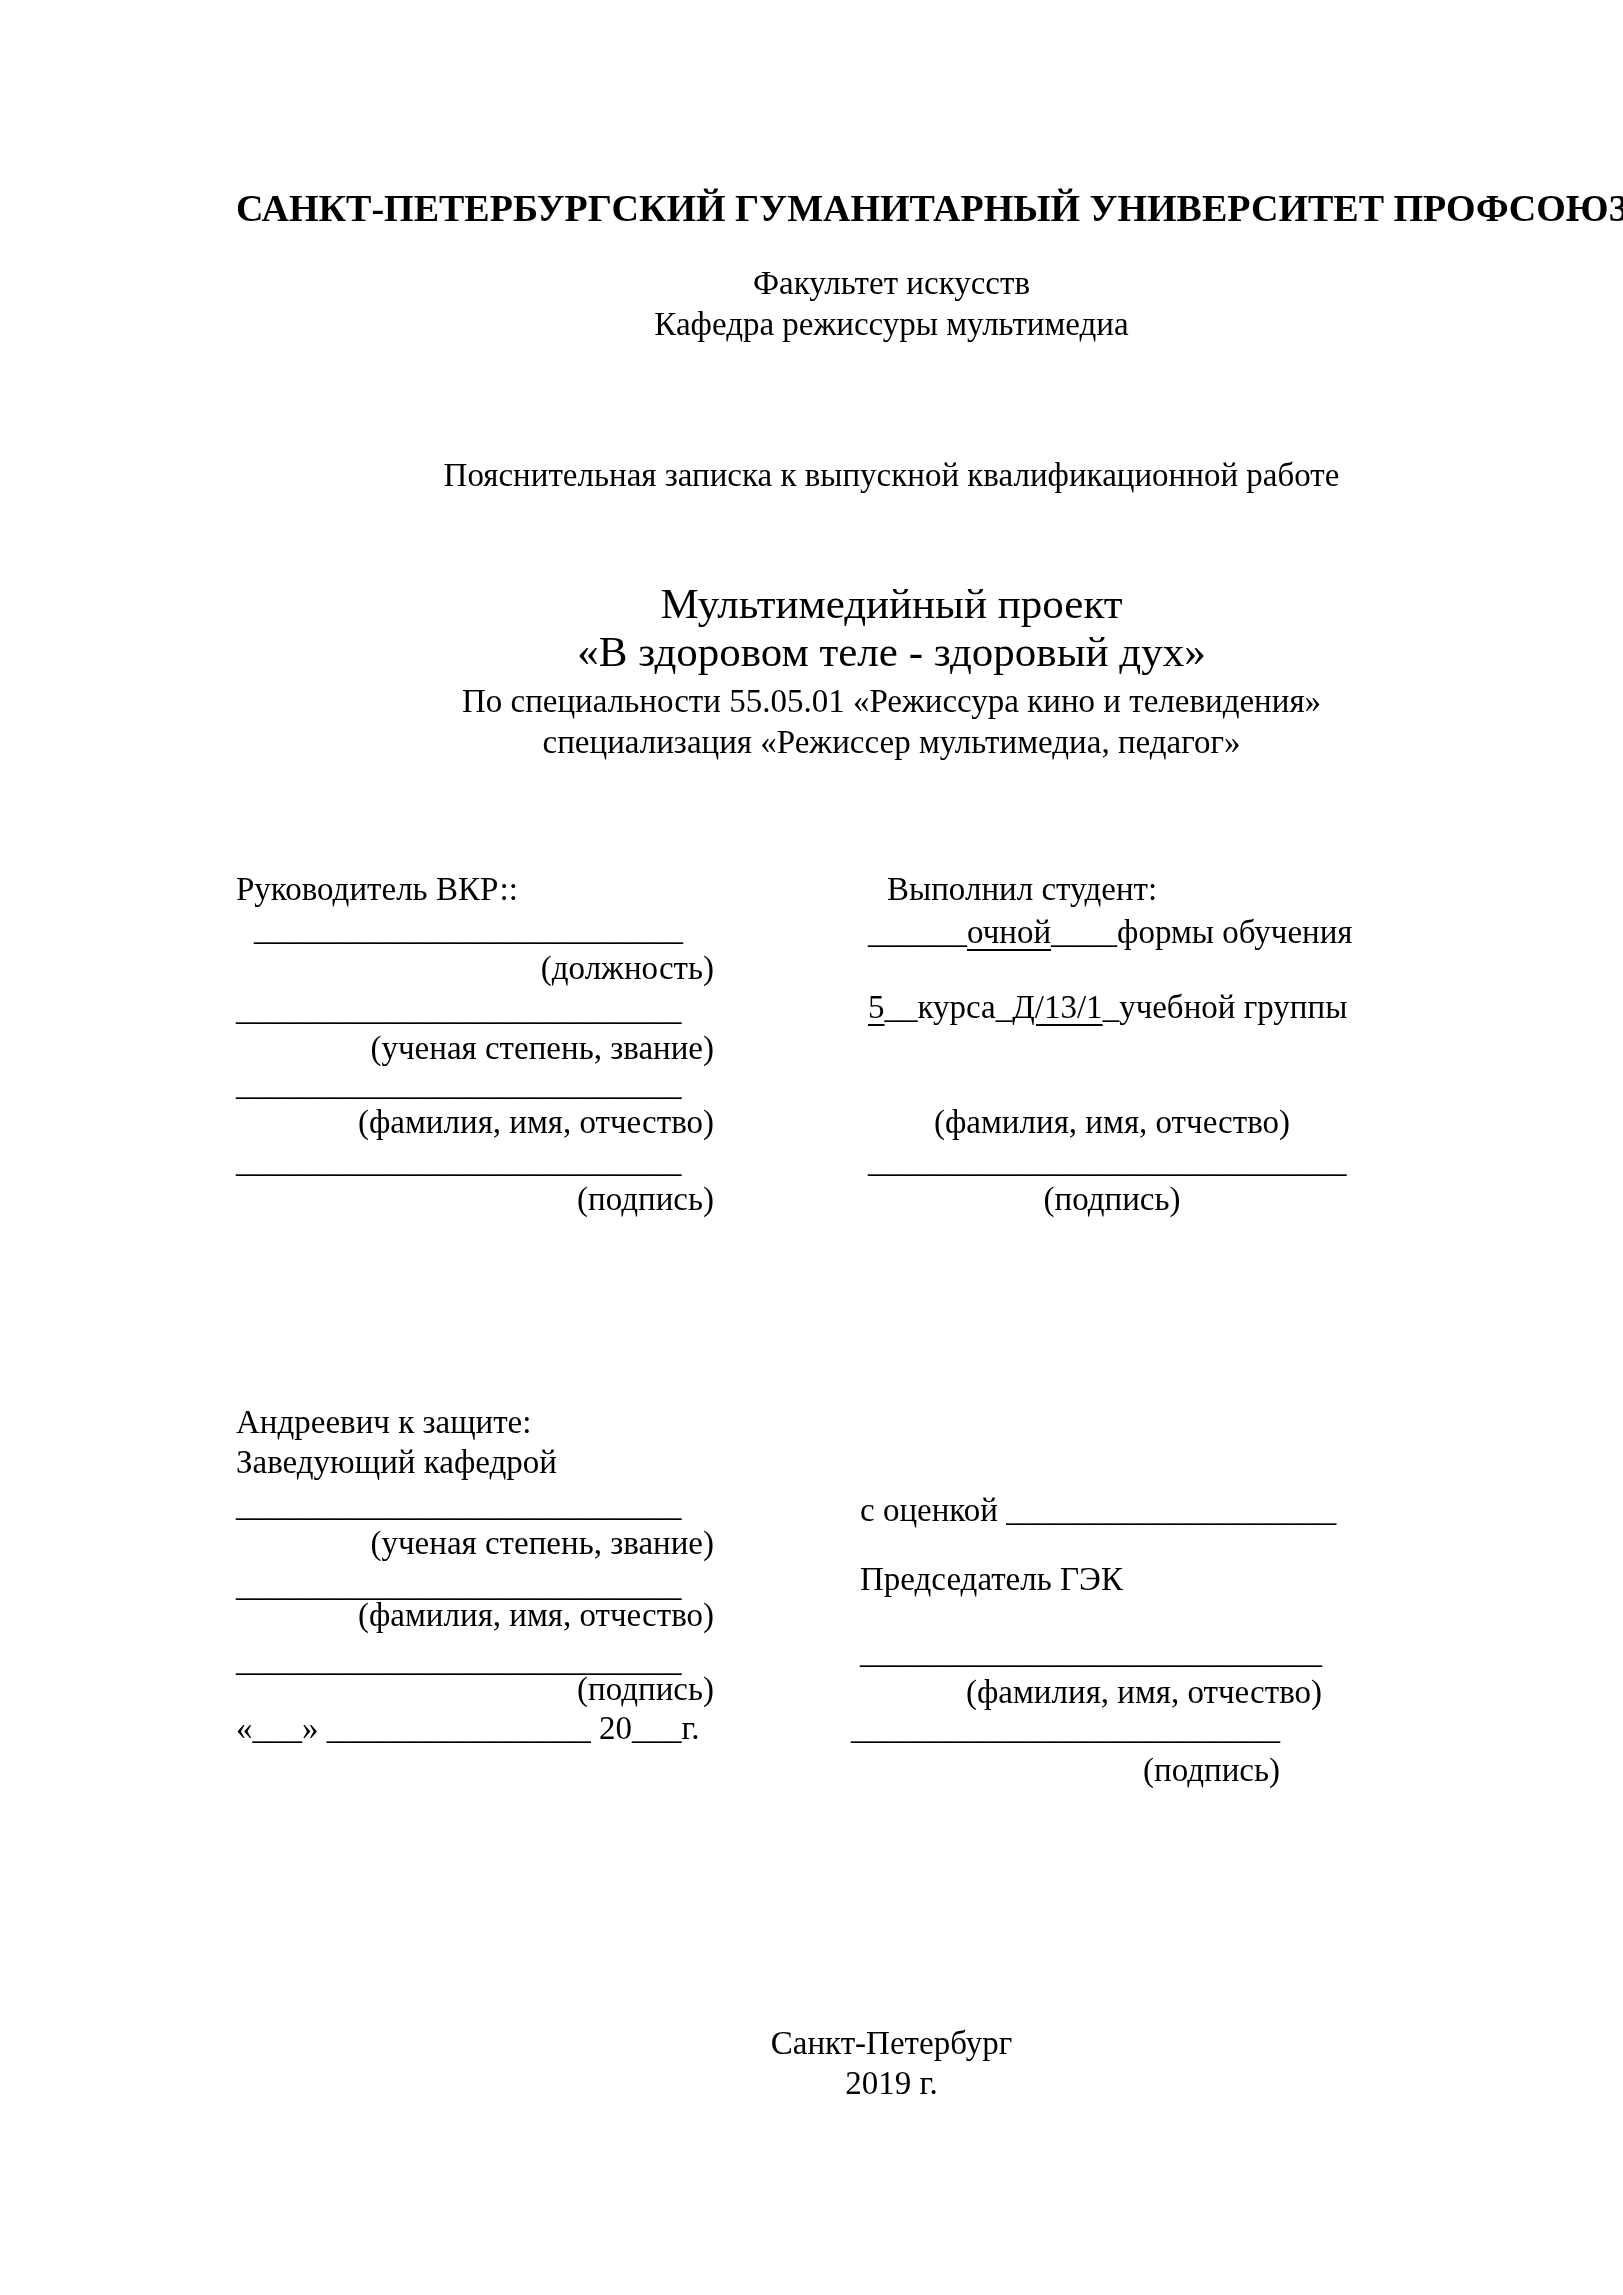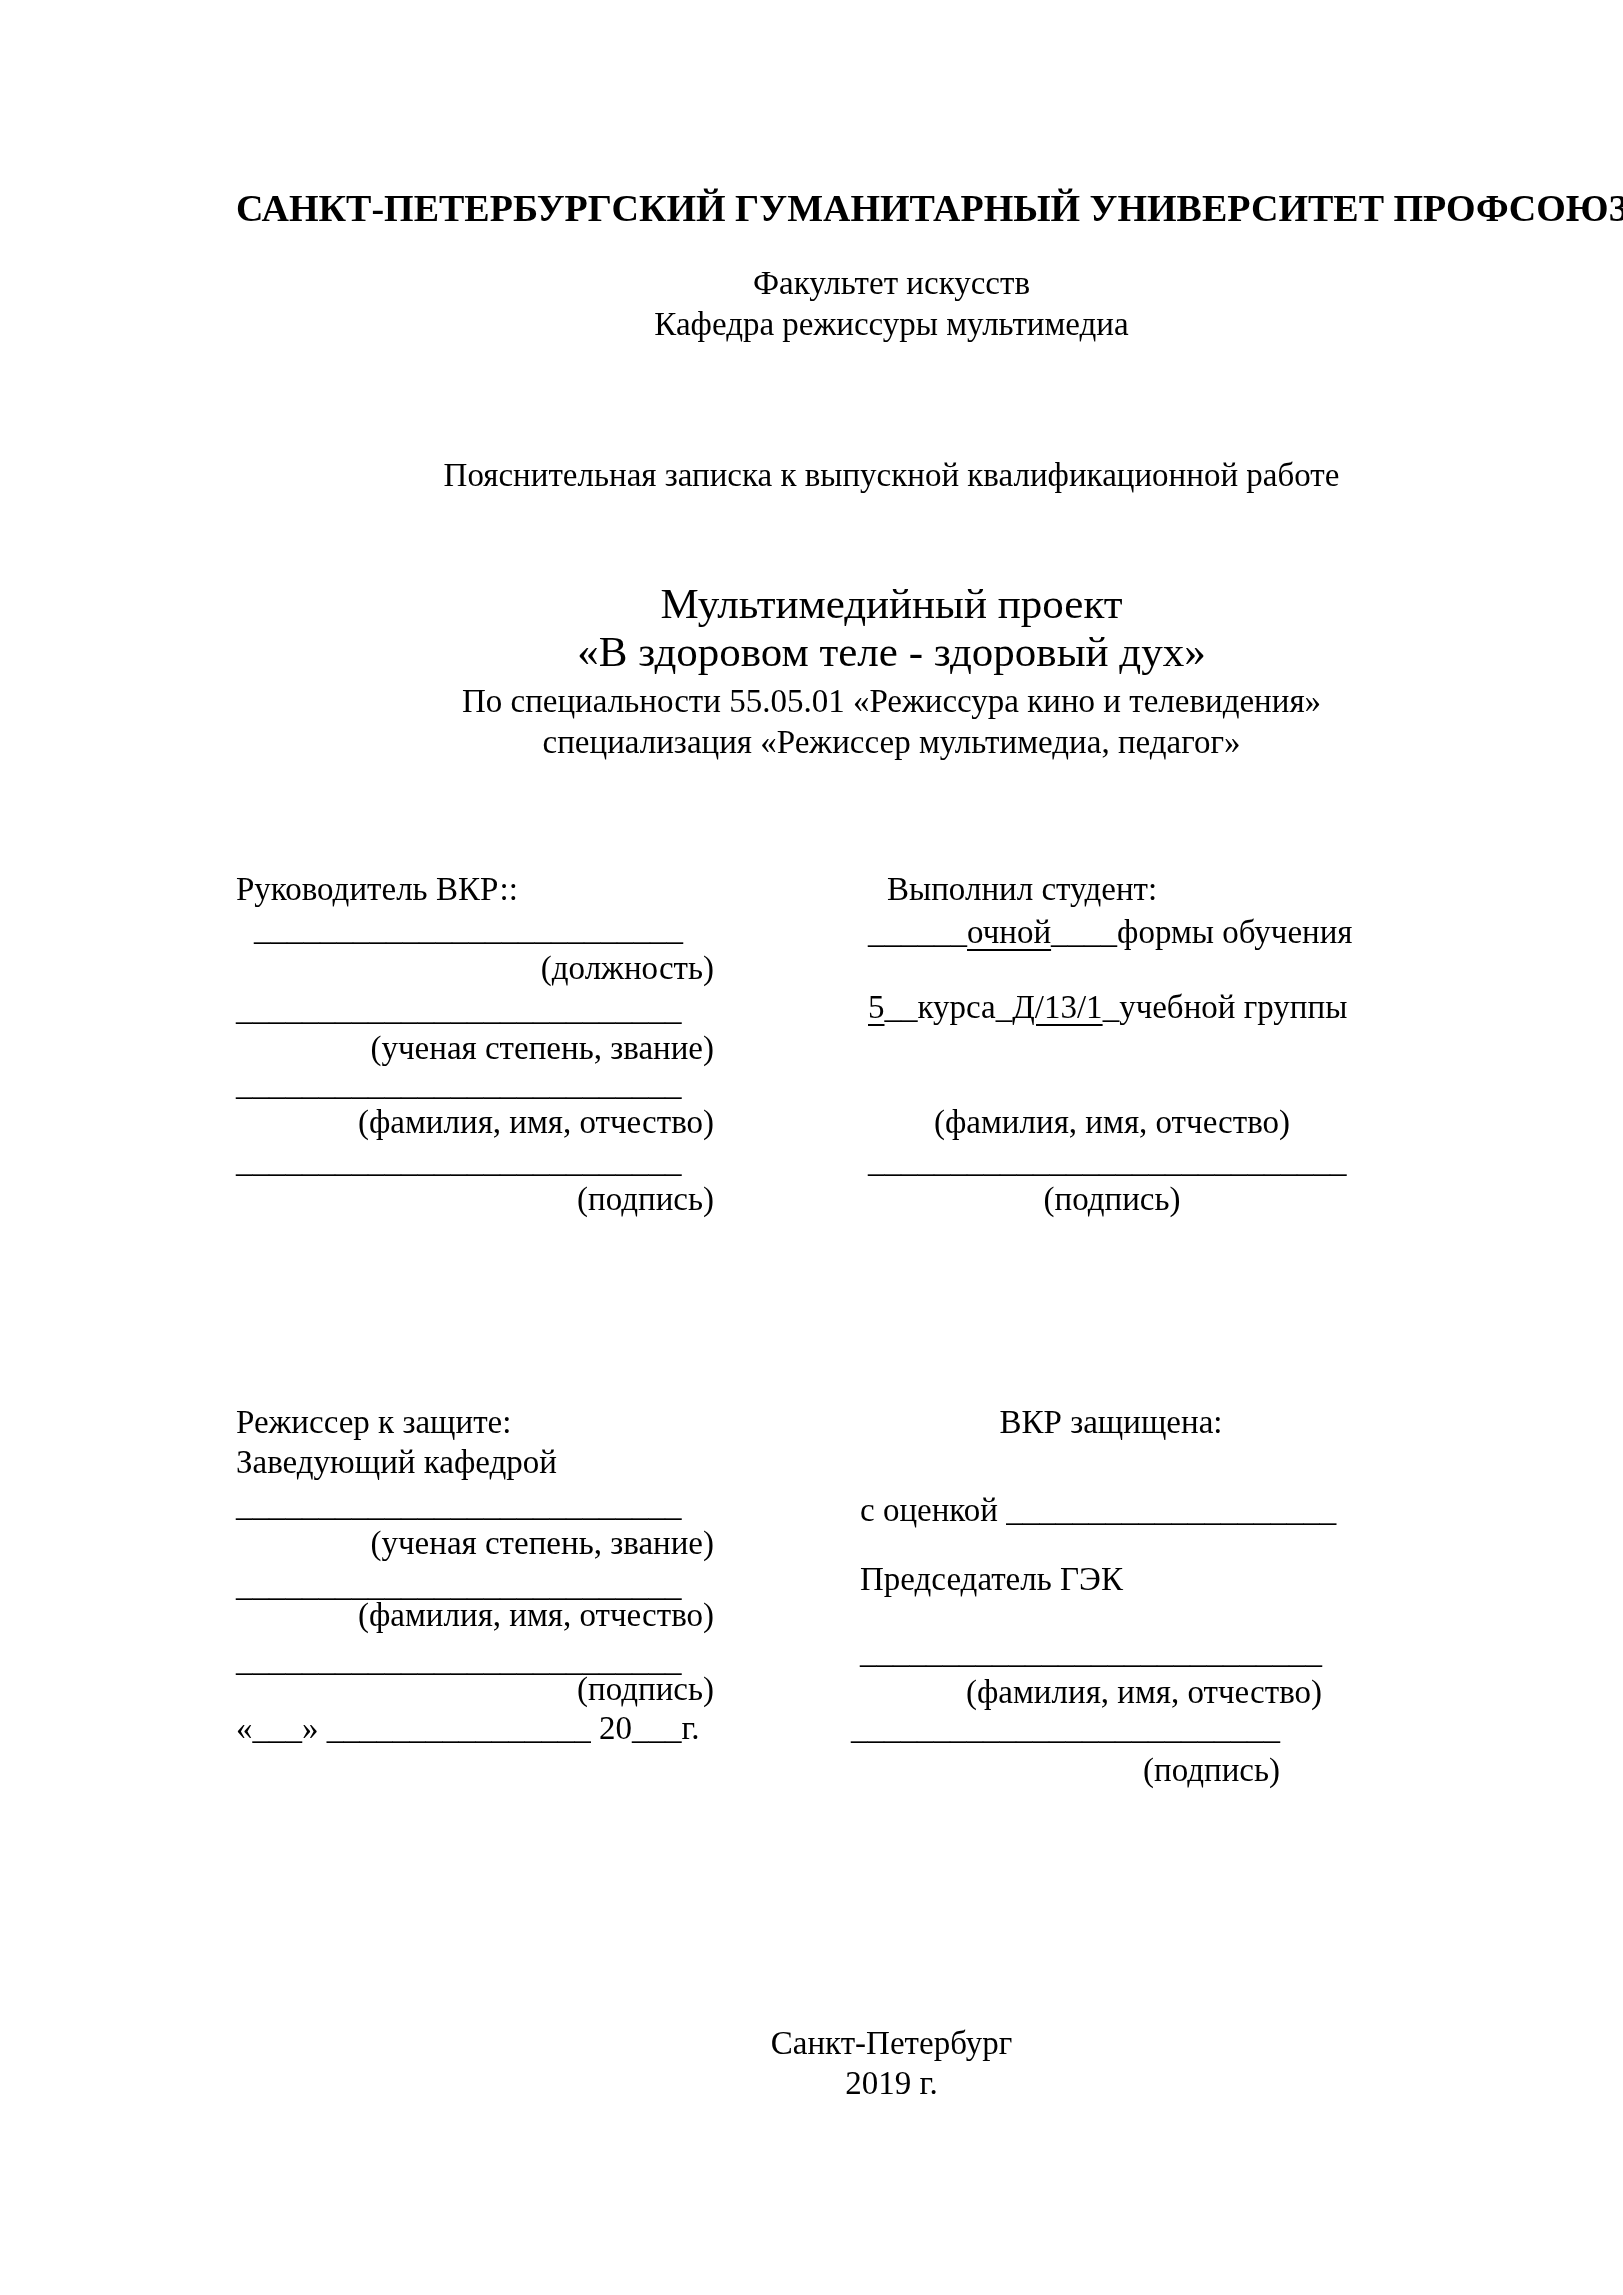--- a/index.html
+++ b/index.html
@@ -47,31 +47,30 @@
   <div class="t" style="top:914px;left:868px">
     <span>______</span><span class="u">очной</span><span>____</span><span>формы обучения</span>
   </div>
   <div class="t" style="top:989px;left:868px">
     <span class="u">5</span><span>__курса_</span><span class="u">Д/13/1</span><span>_учебной группы</span>
   </div>
   <div class="t capR" style="top:1104px">(фамилия, имя, отчество)</div>
   <div class="t" style="top:1143px;left:868px">_____________________________</div>
   <div class="t capR" style="top:1181px">(подпись)</div>
 
-  <div class="t" style="top:1404px;left:236px">Режиссер к защите:</div>
+  <div class="t" style="top:1404px;left:236px">Андреевич к защите:</div>
   <div class="t" style="top:1444px;left:236px">Заведующий кафедрой</div>
   <div class="t" style="top:1487px;left:236px">___________________________</div>
   <div class="t capL" style="top:1525px">(ученая степень, звание)</div>
   <div class="t" style="top:1567px;left:236px">___________________________</div>
   <div class="t capL" style="top:1597px">(фамилия, имя, отчество)</div>
   <div class="t" style="top:1642px;left:236px">___________________________</div>
   <div class="t capL" style="top:1671px">(подпись)</div>
   <div class="t" style="top:1710px;left:236px">«___» ________________ 20___г.</div>
 
-  <div class="t" style="top:1404px;left:860px;width:502px;text-align:center">ВКР защищена:</div>
   <div class="t" style="top:1492px;left:860px">с оценкой ____________________</div>
   <div class="t" style="top:1561px;left:860px">Председатель ГЭК</div>
   <div class="t" style="top:1634px;left:860px">____________________________</div>
   <div class="t" style="top:1674px;left:860px;width:462px;text-align:right">(фамилия, имя, отчество)</div>
   <div class="t" style="top:1710px;left:851px">__________________________</div>
   <div class="t" style="top:1752px;left:851px;width:429px;text-align:right;padding-right:7.9px">(подпись)</div>
 
   <div class="t c" style="top:2025px">Санкт-Петербург</div>
   <div class="t c" style="top:2065px">2019 г.</div>
 

